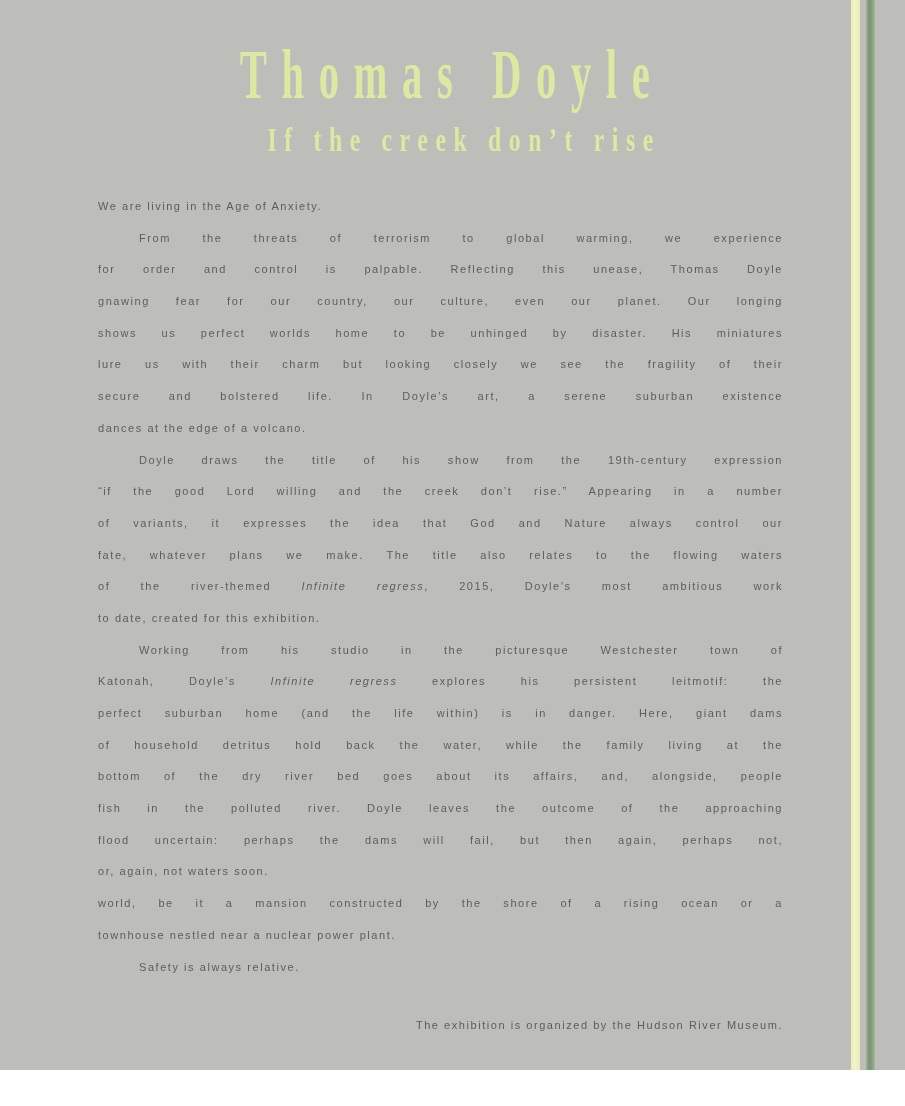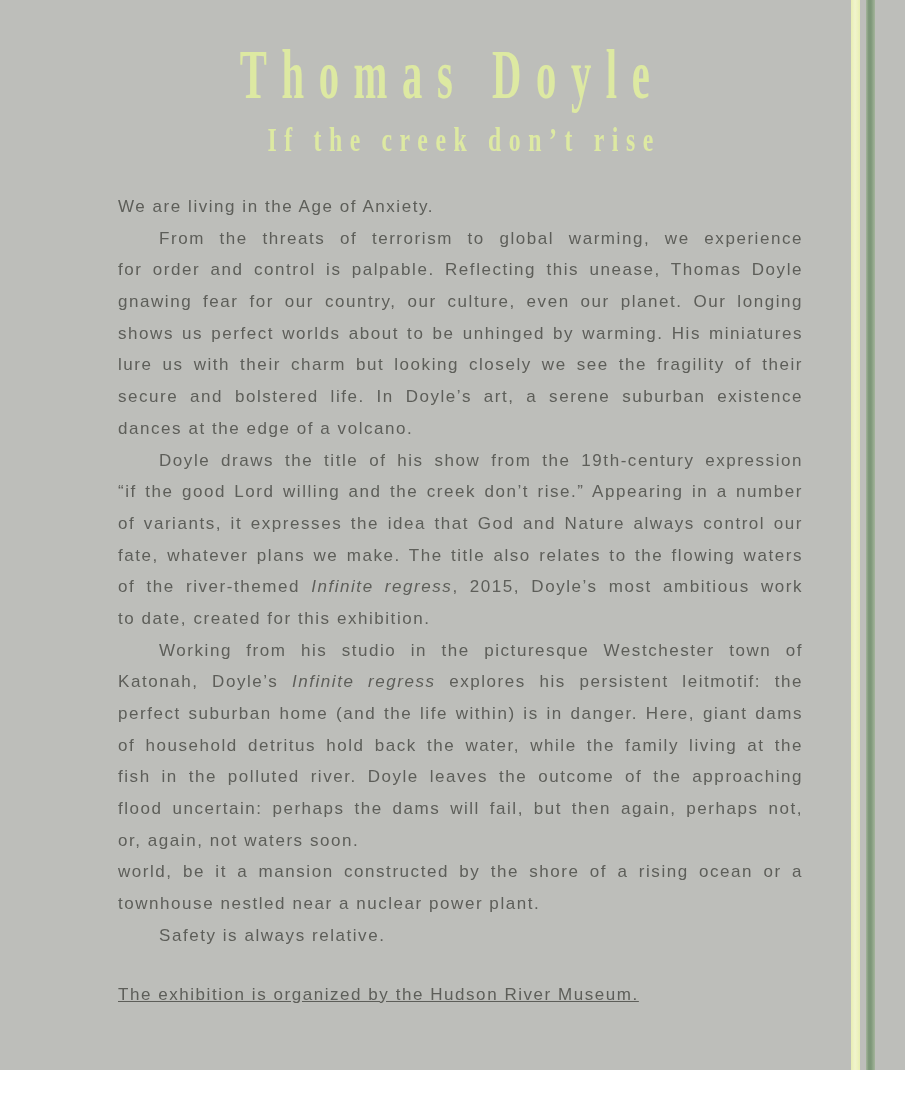--- a/index.html
+++ b/index.html
@@ -53,76 +53,77 @@
     color: var(--title, #dde9a2);
     white-space: nowrap;
     padding-left: 24px;
   }
   .subtitle .squeeze { display: inline-block; transform: scaleX(0.72); transform-origin: 50% 50%; }
 
   
   .article {
     position: absolute;
     top: 191px;
-    left: 118px;
+    left: 98px;
     width: 685px;
     color: var(--body-text, #5d5e59);
-    font-size: 17px;
+    font-size: 11px;
     letter-spacing: 1.55px;
   }
   .para { margin: 0; }
   .para.center { margin-top: 27px; }
   .line {
     height: 31.7px;
     line-height: 31.7px;
     overflow: hidden;
     white-space: normal;
   }
   .line.ind { padding-left: 41px; }
   .line.j { text-align: justify; }
   .line.j::after { content: ""; display: inline-block; width: 100%; height: 0; }
-  .para.center .line { text-align: left; text-decoration: underline; }
+  .para.center .line { text-align: right; }
   .line i { font-style: italic; }
 </style>
 </head>
 <body>
 
 <div class="page">
 
   <div class="header">
     <h1 class="title"><span class="squeeze">Thomas Doyle</span></h1>
     <h2 class="subtitle"><span class="squeeze">If the creek don’t rise</span></h2>
   </div>
 
   <div class="article">
       <div class="para">
         <div class="line">We are living in the Age of Anxiety.</div>
       </div>
       <div class="para">
         <div class="line j ind">From the threats of terrorism to global warming, we experience</div>
         <div class="line j">for order and control is palpable.  Reflecting this unease, Thomas Doyle</div>
         <div class="line j">gnawing fear for our country, our culture, even our planet.  Our longing</div>
-        <div class="line j">shows us perfect worlds about to be unhinged by warming. His miniatures</div>
+        <div class="line j">shows us perfect worlds home to be unhinged by disaster. His miniatures</div>
         <div class="line j">lure us with their charm  but looking closely we see  the fragility of their</div>
         <div class="line j">secure and bolstered life. In Doyle’s art, a serene suburban existence</div>
         <div class="line">dances at the edge of a volcano.</div>
       </div>
       <div class="para">
         <div class="line j ind">Doyle draws the title of his show from the 19th-century expression</div>
         <div class="line j">“if the good Lord willing and the creek don’t rise.” Appearing in a number</div>
         <div class="line j">of variants, it expresses the idea that God and Nature always control our</div>
         <div class="line j">fate, whatever plans we make.  The title also relates to the flowing waters</div>
         <div class="line j">of the river-themed <i>Infinite regress</i>, 2015, Doyle’s most ambitious work</div>
         <div class="line">to date, created for this exhibition.</div>
       </div>
       <div class="para">
         <div class="line j ind">Working from his studio in the picturesque Westchester town of</div>
         <div class="line j">Katonah, Doyle’s <i>Infinite regress</i> explores his persistent leitmotif: the</div>
         <div class="line j">perfect suburban home (and the life within) is in danger. Here, giant dams</div>
         <div class="line j">of household detritus hold back the water, while the family living at the</div>
+        <div class="line j">bottom of the dry river bed goes about its affairs, and, alongside, people</div>
         <div class="line j">fish in the polluted river. Doyle leaves the outcome of the approaching</div>
         <div class="line j">flood uncertain: perhaps the dams will fail, but then again, perhaps not,</div>
         <div class="line">or, again, not waters soon.</div>
       </div>
       <div class="para">
         <div class="line j">world, be it a mansion constructed by the shore of a rising ocean or a</div>
         <div class="line">townhouse nestled near a nuclear power plant.</div>
       </div>
       <div class="para">
         <div class="line ind">Safety is always relative.</div>

